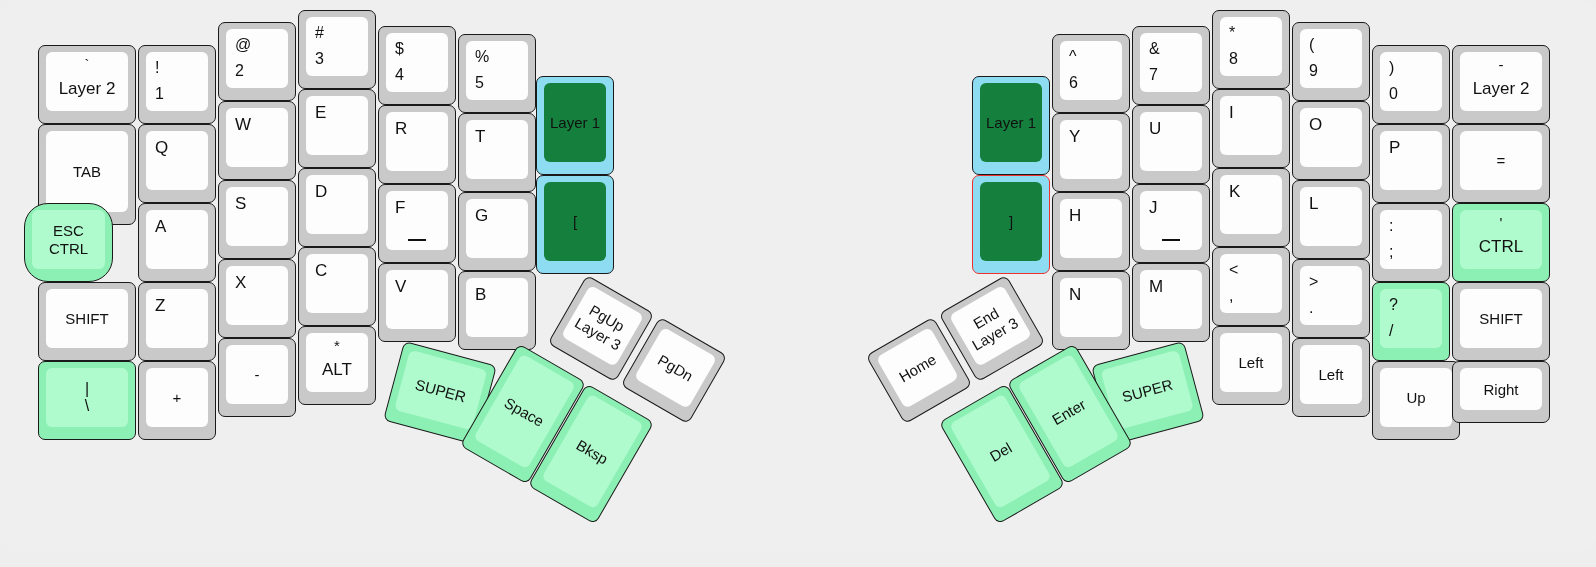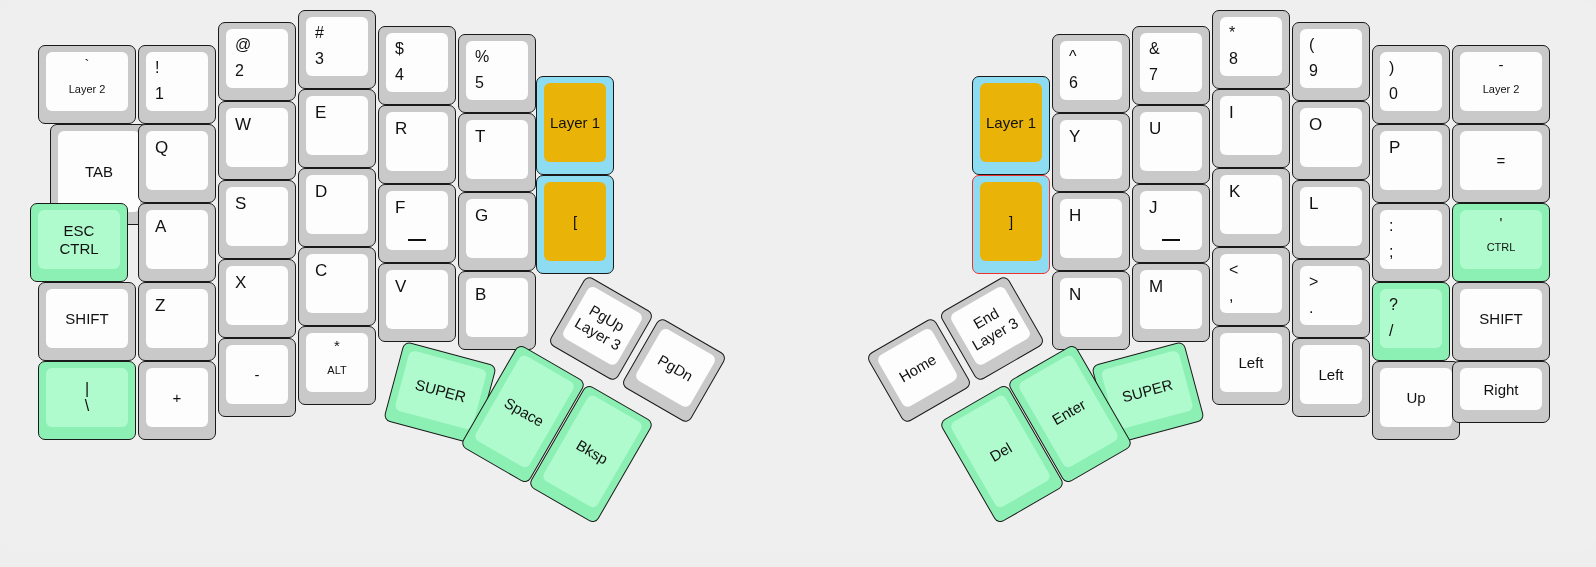--- a/index.html
+++ b/index.html
@@ -36,21 +36,21 @@
     flex-direction:column;
     align-items:center;
     justify-content:center;
     overflow:hidden;
   }
 
   
   .key.green      { background:#8cf0b4; }
   .key.green .cap { background:#affbcd; }
   .key.blue       { background:#8ddcf2; }
-  .key.blue .cap  { background:#eab308; }
+  .key.blue .cap  { background:#15803d; }
   .key.selected   { border-color:#ef3030; }
   .shift-row{
     position:absolute;
     top:7px; left:9px;
     font-size:16px;
     color:#111;
     text-align:left;
   }
   .base-row{
     position:absolute;
@@ -89,21 +89,21 @@
     position:absolute;
     top:4px;left:0;right:0;
     text-align:center;
     font-size:15px;
     color:#111;
   }
   .mid-label{
     position:absolute;
     top:0;left:0;right:0;bottom:0;
     display:flex;align-items:center;justify-content:center;
-    font-size:11px;color:#111;
+    font-size:17px;color:#111;
   }
   
   .mid-label.lower{ padding-top:14px; }
 
   
   .pipe-back{
     position:absolute;top:0;left:0;right:0;bottom:0;
     display:flex;flex-direction:column;align-items:center;justify-content:center;
     font-size:16px;color:#111;line-height:1.0;
   }
@@ -114,26 +114,26 @@
 
 <div id="stage">
   <div id="plate"></div>
   <div id="keys-root">
       <div class="key" style="left: 38px; top: 45px; width: 98px; height: 79px;">
         <div class="cap">
           <div class="tiny-top">`</div>
           <div class="mid-label lower">Layer 2</div>
         </div>
       </div>
-      <div class="key" style="left: 38px; top: 124px; width: 98px; height: 101px; margin-left: 12px;">
+      <div class="key" style="left: 38px; top: 124px; width: 98px; height: 101px;">
         <div class="cap">
           <div class="centered">TAB</div>
         </div>
       </div>
-      <div class="key green" style="left: 30px; top: 203px; width: 98px; height: 79px;">
+      <div class="key green" style="left: 24px; top: 203px; width: 89px; height: 79px; border-radius: 24px;">
         <div class="cap">
           <div class="stack2">ESC<br>CTRL</div>
         </div>
       </div>
       <div class="key" style="left: 38px; top: 282px; width: 98px; height: 79px;">
         <div class="cap">
           <div class="centered">SHIFT</div>
         </div>
       </div>
       <div class="key green" style="left: 38px; top: 361px; width: 98px; height: 79px;">

